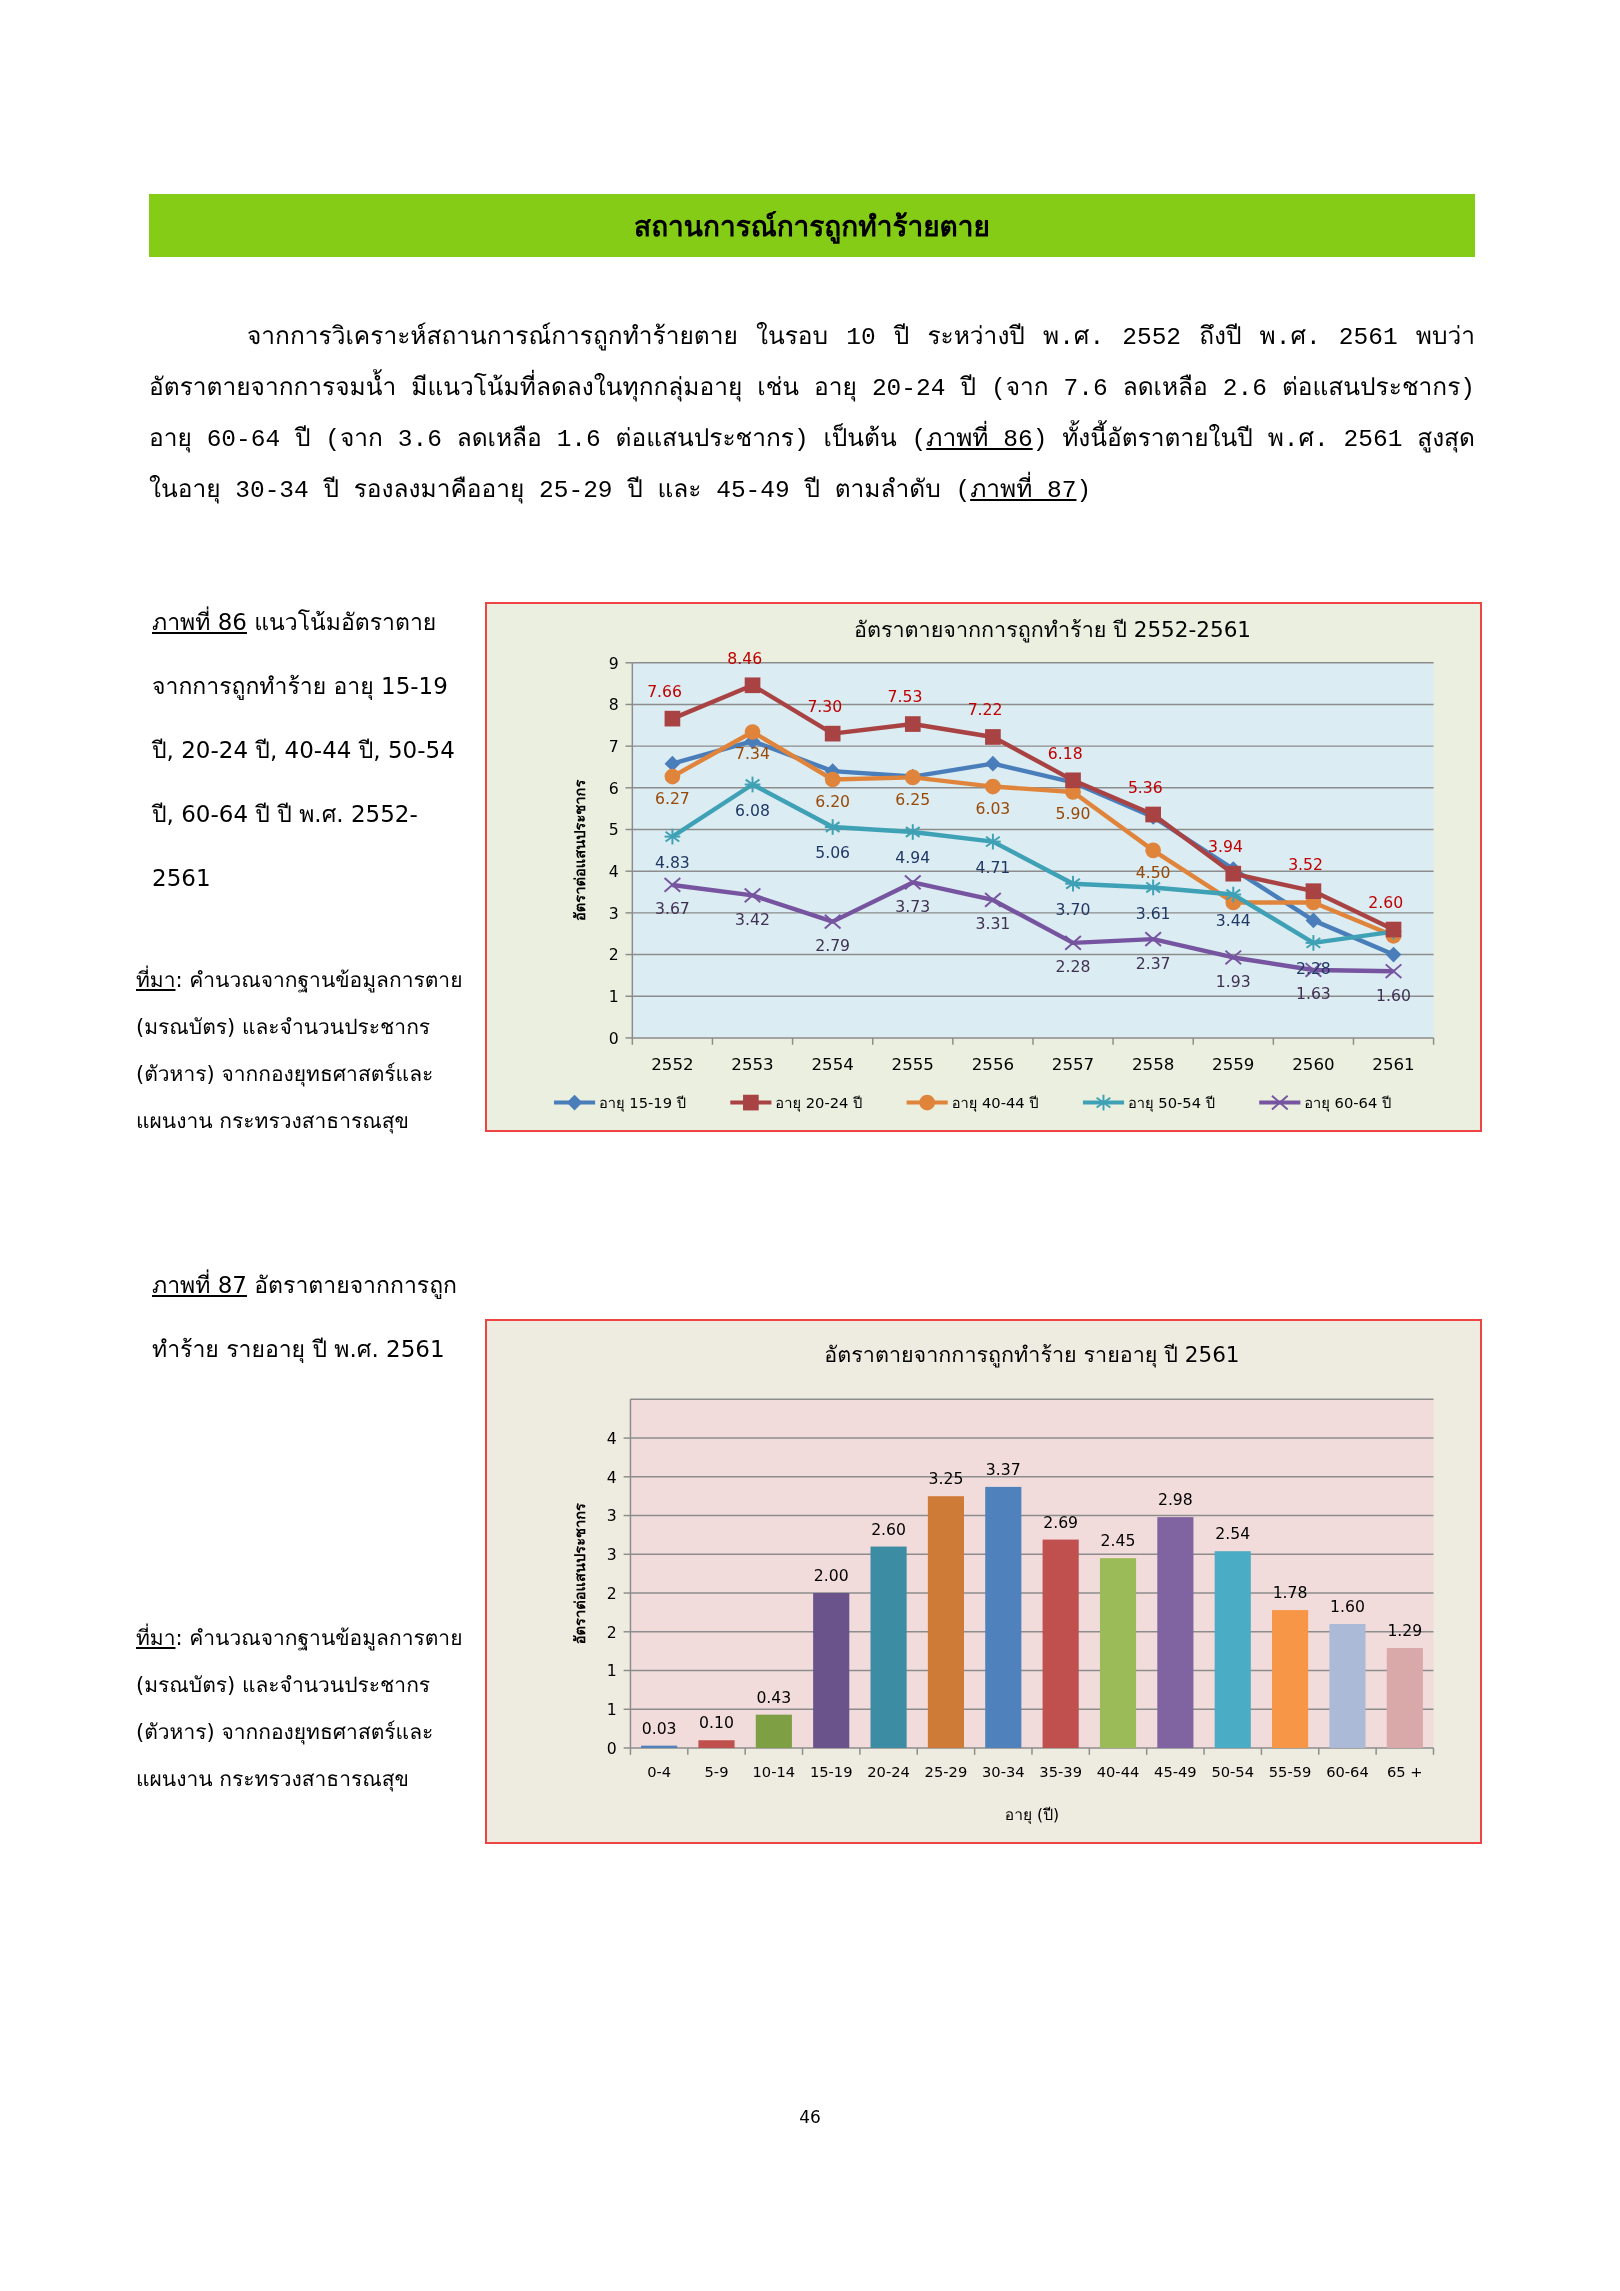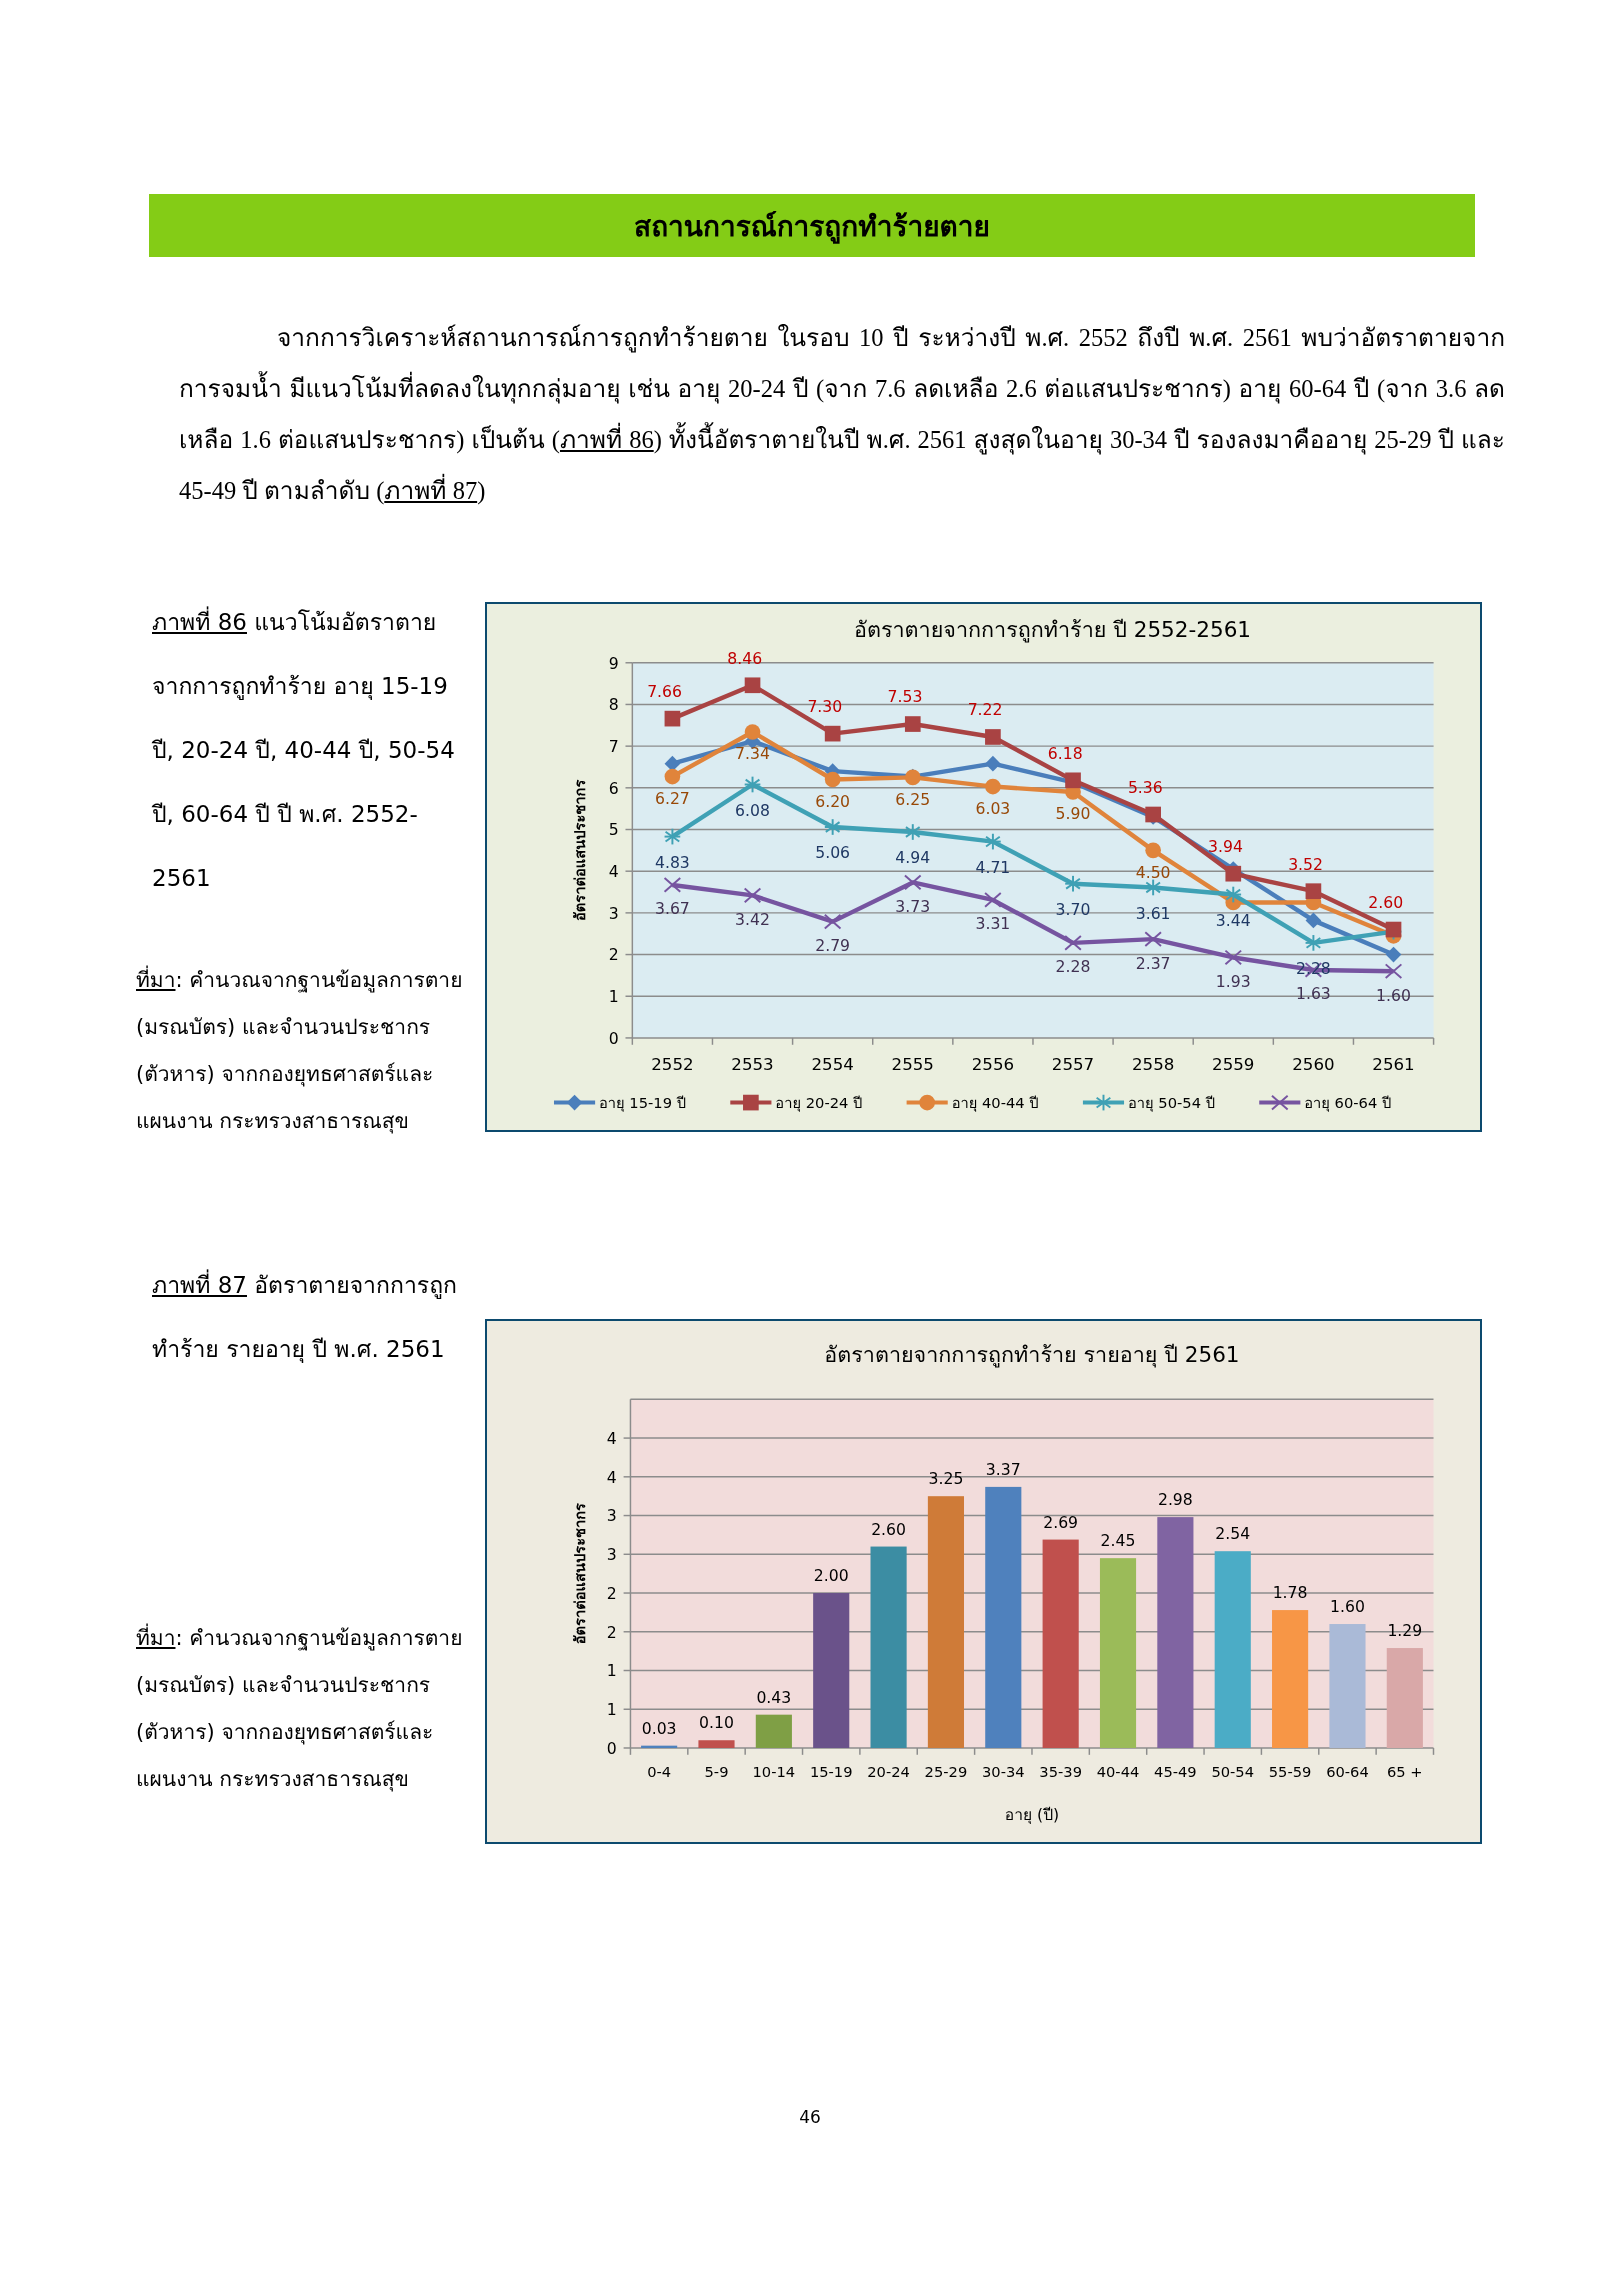--- a/index.html
+++ b/index.html
@@ -1,24 +1,24 @@
 <!DOCTYPE html>
 <html><head>
 <meta charset="utf-8">
 <style>
   html, body { margin:0; padding:0; background:#ffffff; }
   body { width:1620px; height:2292px; position:relative; font-family:"DejaVu Sans", sans-serif; color:#000; overflow:hidden; }
   .title-band { position:absolute; left:149px; top:194px; width:1326px; height:63px; background:#84cc16; display:flex; align-items:center; justify-content:center; }
   .title-band span { font-family:"DejaVu Sans", sans-serif; font-weight:bold; font-size:28px; letter-spacing:0px; }
-  .para { position:absolute; left:149px; top:312px; width:1326px; font-size:24.5px; line-height:51px; text-align:justify; font-family:Liberation Serif, serif;margin-left:30px; }
+  .para { position:absolute; left:149px; top:312px; width:1326px; font-size:24.5px; line-height:51px; text-align:justify; font-family:Liberation Mono, monospace; }
   .para .indent { display:inline-block; width:98px; }
   .u { text-decoration:underline; }
   .caption { position:absolute; left:152px; width:323px; font-size:23px; line-height:64px; font-family:"DejaVu Sans", sans-serif; }
   .source { position:absolute; left:136px; width:333px; font-size:21px; line-height:47px; font-family:"DejaVu Sans", sans-serif; }
-  .chart-frame { position:absolute; border:2px solid #0c4a6e; }
+  .chart-frame { position:absolute; border:2px solid #ef4444; }
   #line-chart-frame { left:485px; top:602px; width:993px; height:526px; background:#ebefdf; }
   #bar-chart-frame { left:485px; top:1279px; width:993px; height:521px; background:#eeebe0;margin-top:40px; }
   svg text { font-family:"DejaVu Sans", sans-serif; }
   .page-num { position:absolute; left:0; width:1620px; top:2107px; text-align:center; font-size:17px; }
 </style>
 </head>
 <body>
 
 <div class="title-band">
   <span>สถานการณ์การถูกทำร้ายตาย</span>

